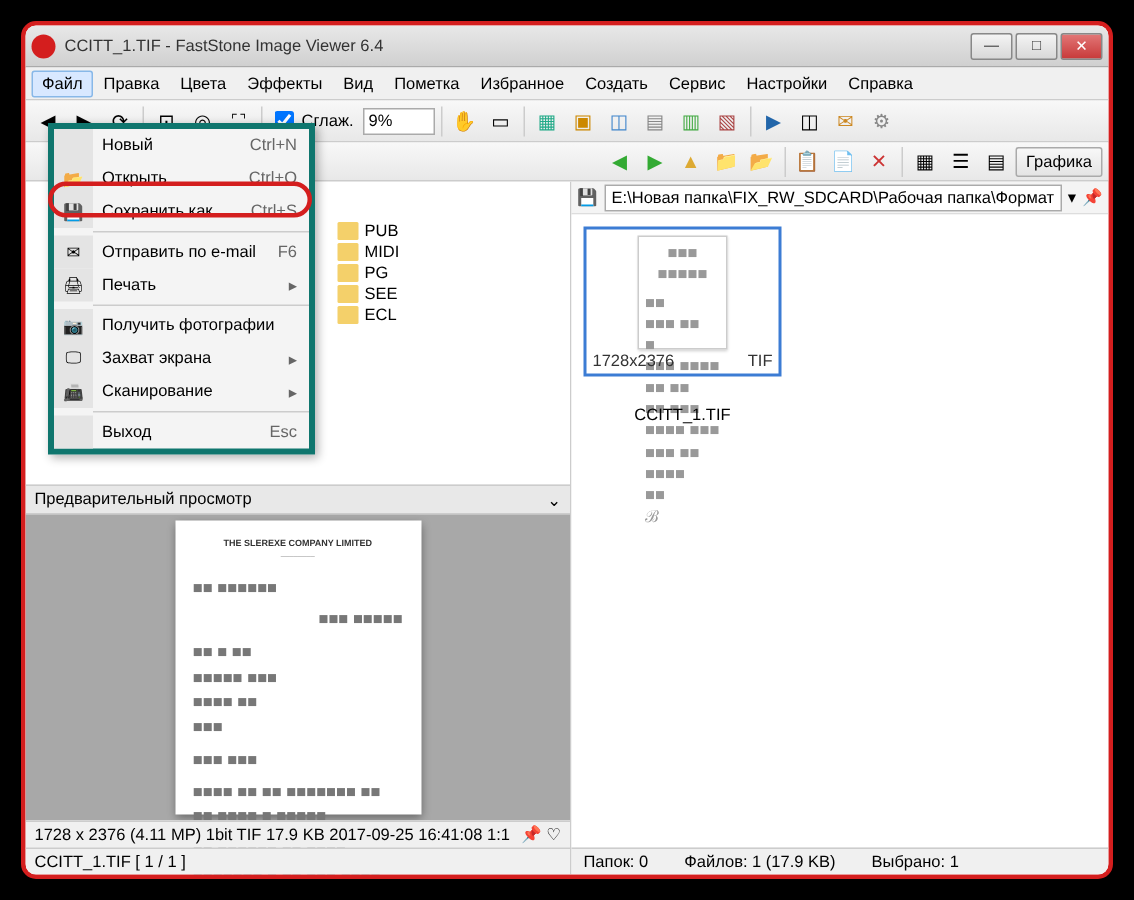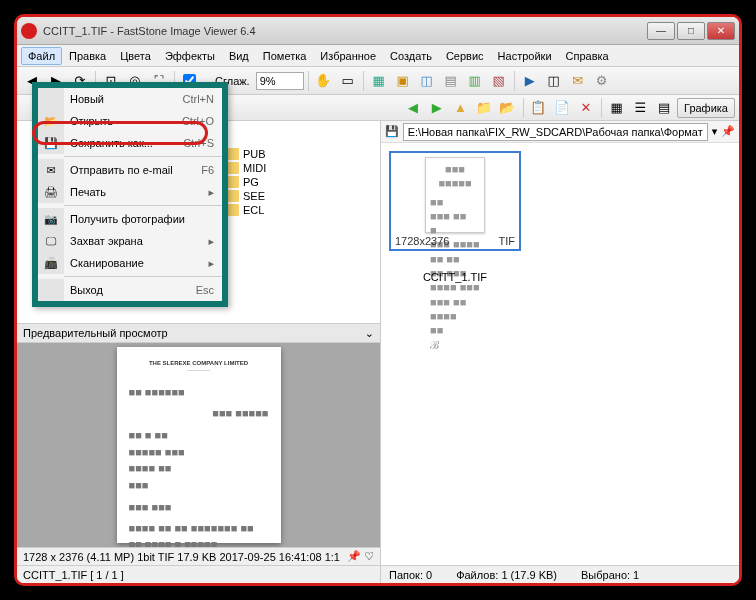--- a/index.html
+++ b/index.html
@@ -11,21 +11,21 @@
 .titlebar .title { flex: 1; color: #333; }
 .winbtns { display: flex; gap: 2px; }
 .winbtn { width: 28px; height: 18px; border: 1px solid #888; background: linear-gradient(#f4f4f4,#d8d8d8); border-radius: 2px; display: flex; align-items: center; justify-content: center; font-size: 10px; color: #333; }
 .winbtn.close { background: linear-gradient(#e27676,#c83a3a); color: #fff; }
 .menubar { height: 22px; background: #f0f0f0; border-bottom: 1px solid #ccc; display: flex; align-items: center; padding: 0 4px; }
 .menuitem { padding: 3px 7px; cursor: default; }
 .menuitem.active { background: #d8e8ff; border: 1px solid #88b8e8; border-radius: 2px; padding: 2px 6px; }
 .toolbar { height: 28px; background: linear-gradient(#f8f8f8,#e8e8e8); border-bottom: 1px solid #ccc; display: flex; align-items: center; padding: 0 4px; gap: 2px; }
 .tbtn { width: 22px; height: 22px; display: flex; align-items: center; justify-content: center; font-size: 13px; }
 .tsep { width: 1px; height: 20px; background: #ccc; margin: 0 2px; }
-.smooth-cb { display: flex; align-items: center; gap: 19px; margin: 0 4px; }
+.smooth-cb { display: flex; align-items: center; gap: 5px; margin: 0 4px; }
 .zoom-box { width: 48px; height: 18px; border: 1px solid #aaa; background: #fff; padding: 0 3px; display: flex; align-items: center; }
 .toolbar2 { height: 26px; background: linear-gradient(#f8f8f8,#e8e8e8); border-bottom: 1px solid #ccc; display: flex; align-items: center; padding: 0 4px; gap: 2px; position: relative; }
 .content { flex: 1; display: flex; overflow: hidden; }
 .left-pane { width: 384px; display: flex; flex-direction: column; border-right: 1px solid #ccc; }
 .right-pane { flex: 1; display: flex; flex-direction: column; }
 .pathbar { height: 22px; background: #f4f4f4; border-bottom: 1px solid #ddd; display: flex; align-items: center; padding: 0 4px; gap: 4px; }
 .pathbox { flex: 1; height: 18px; border: 1px solid #aaa; background: #fff; padding: 0 4px; display: flex; align-items: center; overflow: hidden; white-space: nowrap; }
 .thumbs { flex: 1; background: #fff; padding: 8px; }
 .thumb { width: 132px; display: inline-block; }
 .thumb-img { width: 132px; height: 100px; border: 2px solid #3c7cd4; background: #fff; display: flex; flex-direction: column; align-items: center; padding: 4px; }
@@ -38,21 +38,21 @@
 .tree-node.sel { background: #3c7cd4; color: #fff; }
 .fld-icon { width: 14px; height: 12px; background: #f4d06a; border-radius: 1px; display: inline-block; }
 .preview-header { height: 20px; background: #e8e8e8; border-top: 1px solid #ccc; border-bottom: 1px solid #ccc; display: flex; align-items: center; justify-content: space-between; padding: 0 6px; }
 .preview-body { height: 204px; background: #a8a8a8; display: flex; align-items: center; justify-content: center; }
 .preview-doc { width: 164px; height: 196px; background: #fff; box-shadow: 0 2px 6px rgba(0,0,0,.4); padding: 12px; font-size: 5px; color: #777; line-height: 1.5; }
 .preview-doc .hdr { text-align: center; font-weight: bold; font-size: 6px; color: #333; }
 .statusbar { height: 18px; background: #f0f0f0; border-top: 1px solid #ccc; display: flex; align-items: center; padding: 0 6px; font-size: 10px; }
 .statusbar.s1 { justify-content: flex-start; }
 .statusbar2 { height: 18px; background: #f0f0f0; border-top: 1px solid #ccc; display: flex; align-items: center; padding: 0 6px; font-size: 10px; }
 .right-status { height: 18px; background: #f0f0f0; border-top: 1px solid #ccc; display: flex; align-items: center; padding: 0 8px; font-size: 10px; gap: 24px; }
-.dropdown { position: absolute; left: 32px; top: 82px; width: 196px; background: #f4f4f4; border: 6px solid #0f766e; box-shadow: 2px 2px 6px rgba(0,0,0,.3); z-index: 100; }
+.dropdown { position: absolute; left: 32px; top: 82px; width: 178px; background: #f4f4f4; border: 4px solid #0f766e; box-shadow: 2px 2px 6px rgba(0,0,0,.3); z-index: 100; }
 .dd-row { display: flex; align-items: center; height: 22px; }
 .dd-iconcol { width: 26px; height: 100%; background: #e4e4e4; display: flex; align-items: center; justify-content: center; }
 .dd-label { flex: 1; padding-left: 6px; }
 .dd-shortcut { padding-right: 8px; color: #666; }
 .dd-sep { height: 1px; background: #ccc; margin: 2px 0 2px 26px; }
 .hl-ring { position: absolute; left: 32px; top: 121px; width: 176px; height: 24px; border: 3px solid #d41e1e; border-radius: 12px; z-index: 101; pointer-events: none; }
 .grafika-btn { height: 20px; padding: 0 6px; border: 1px solid #aaa; background: linear-gradient(#f8f8f8,#e4e4e4); display: flex; align-items: center; border-radius: 2px; margin-left: auto; }
 </style>
 </head>
 <body>

